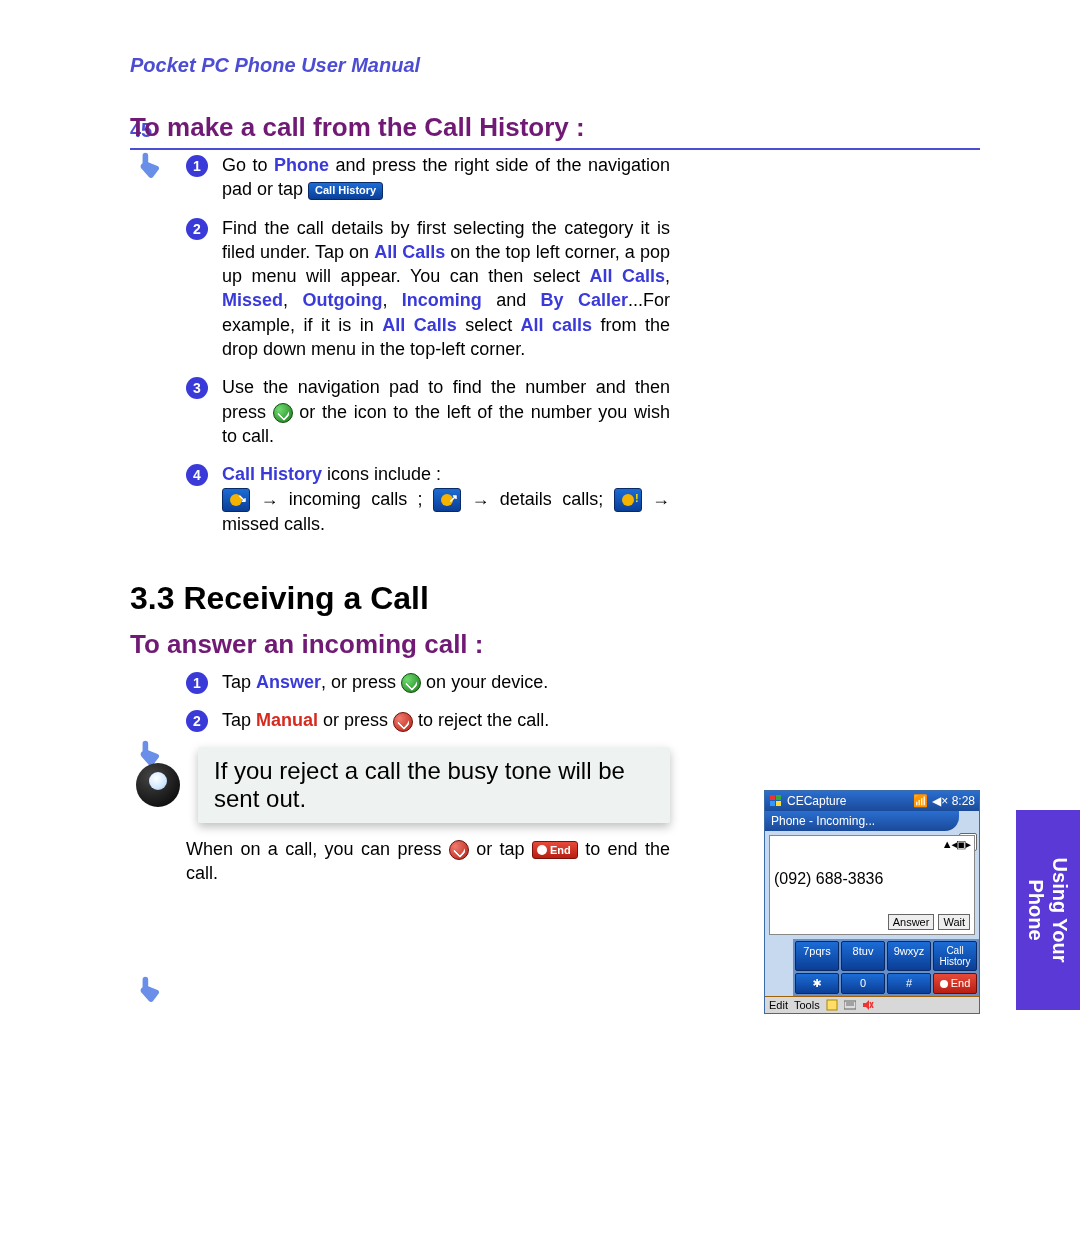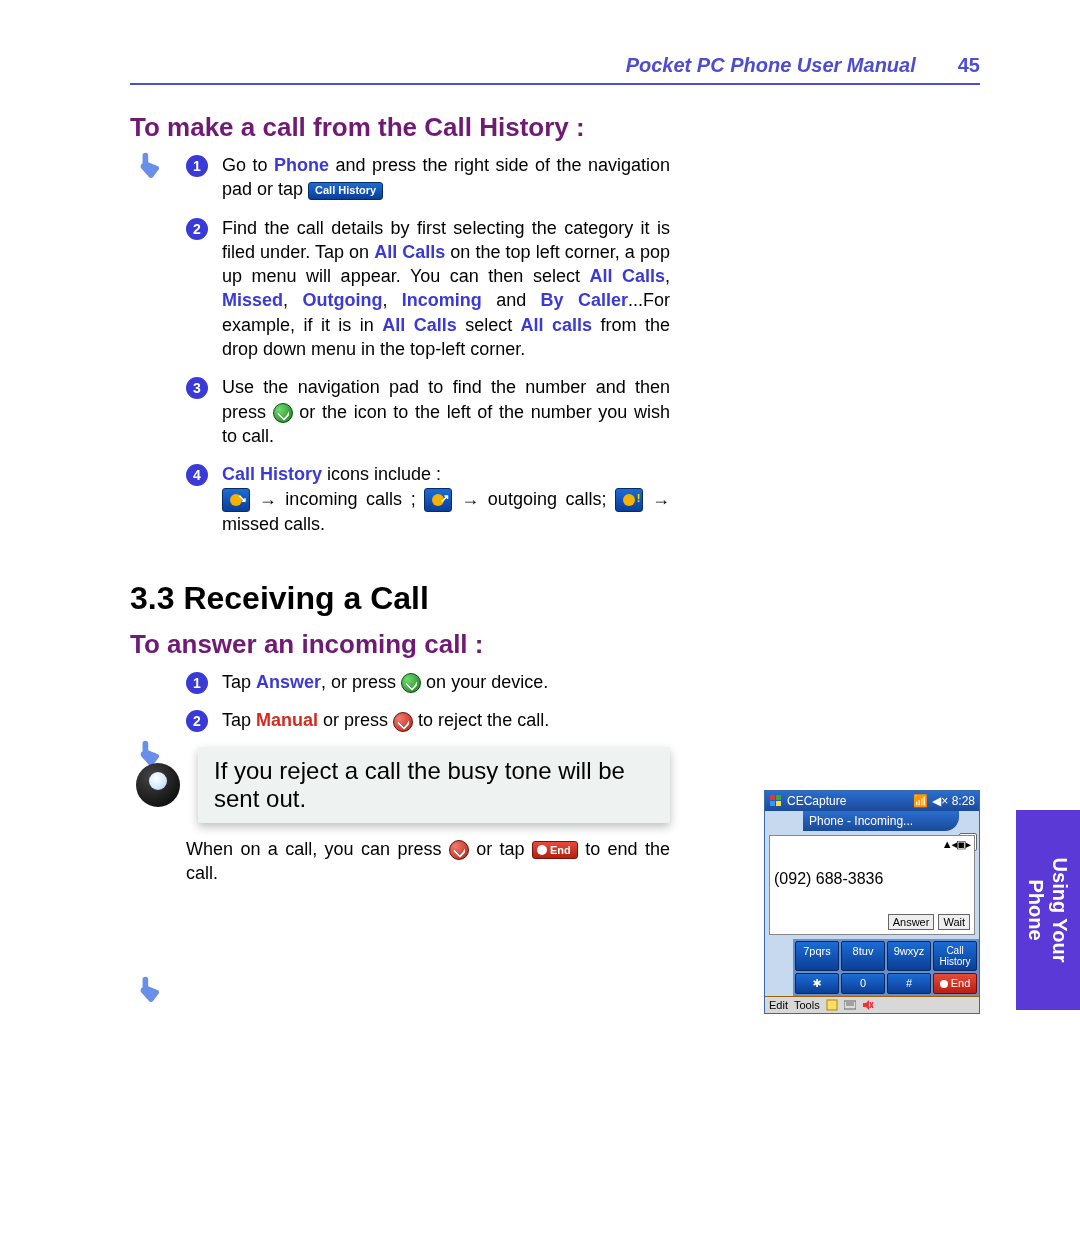--- a/index.html
+++ b/index.html
@@ -16,20 +16,21 @@
     position: absolute;
     top: 54px;
     left: 130px;
     right: 100px;
     display: flex;
     justify-content: flex-end;
     align-items: baseline;
     border-bottom: 2px solid #4d4dd4;
     padding-bottom: 6px;
     gap: 42px;
+    flex-direction: column;
   }
   .header-title {
     font-weight: bold;
     font-style: italic;
     color: #4d4dd4;
     font-size: 20px;
   }
   .header-page {
     font-weight: bold;
     color: #4d4dd4;
@@ -276,21 +277,21 @@
     <span class="num-badge">4</span>
     <div class="step-text">
       <span class="bold-blue">Call History</span><span> icons include :</span><br>
       <span class="hist-icon">
           <span class="ph"></span>
           <span class="mark">↘</span>
         </span><span> → incoming calls ; </span>
       <span class="hist-icon">
           <span class="ph"></span>
           <span class="mark">↗</span>
-        </span><span> → outgoing calls; </span>
+        </span><span> → details calls; </span>
       <span class="hist-icon missed">
           <span class="ph"></span>
           <span class="mark">!</span>
         </span><span> → missed calls.</span>
     </div>
   </div>
 
   <h1 class="black-heading">3.3  Receiving a Call</h1>
 
   <h2 class="blue-heading">To answer an incoming call :</h2>
@@ -361,21 +362,21 @@
           </svg>
       </span>
       <span>CECapture</span>
     </span>
     <span>
       <span>📶</span>
       <span>◀×</span>
       <span>8:28</span>
     </span>
   </div>
-  <div style="position:relative;margin-left:38px;">
+  <div style="position:relative;">
     <div class="statusbar">Phone - Incoming...</div>
     <div class="topright">×</div>
   </div>
   <div class="display">
     <div class="sig">▲◂▣▸</div>
     <div class="num">(092) 688-3836</div>
     <div class="btns">
       <span>Answer</span>
       <span>Wait</span>
     </div>

